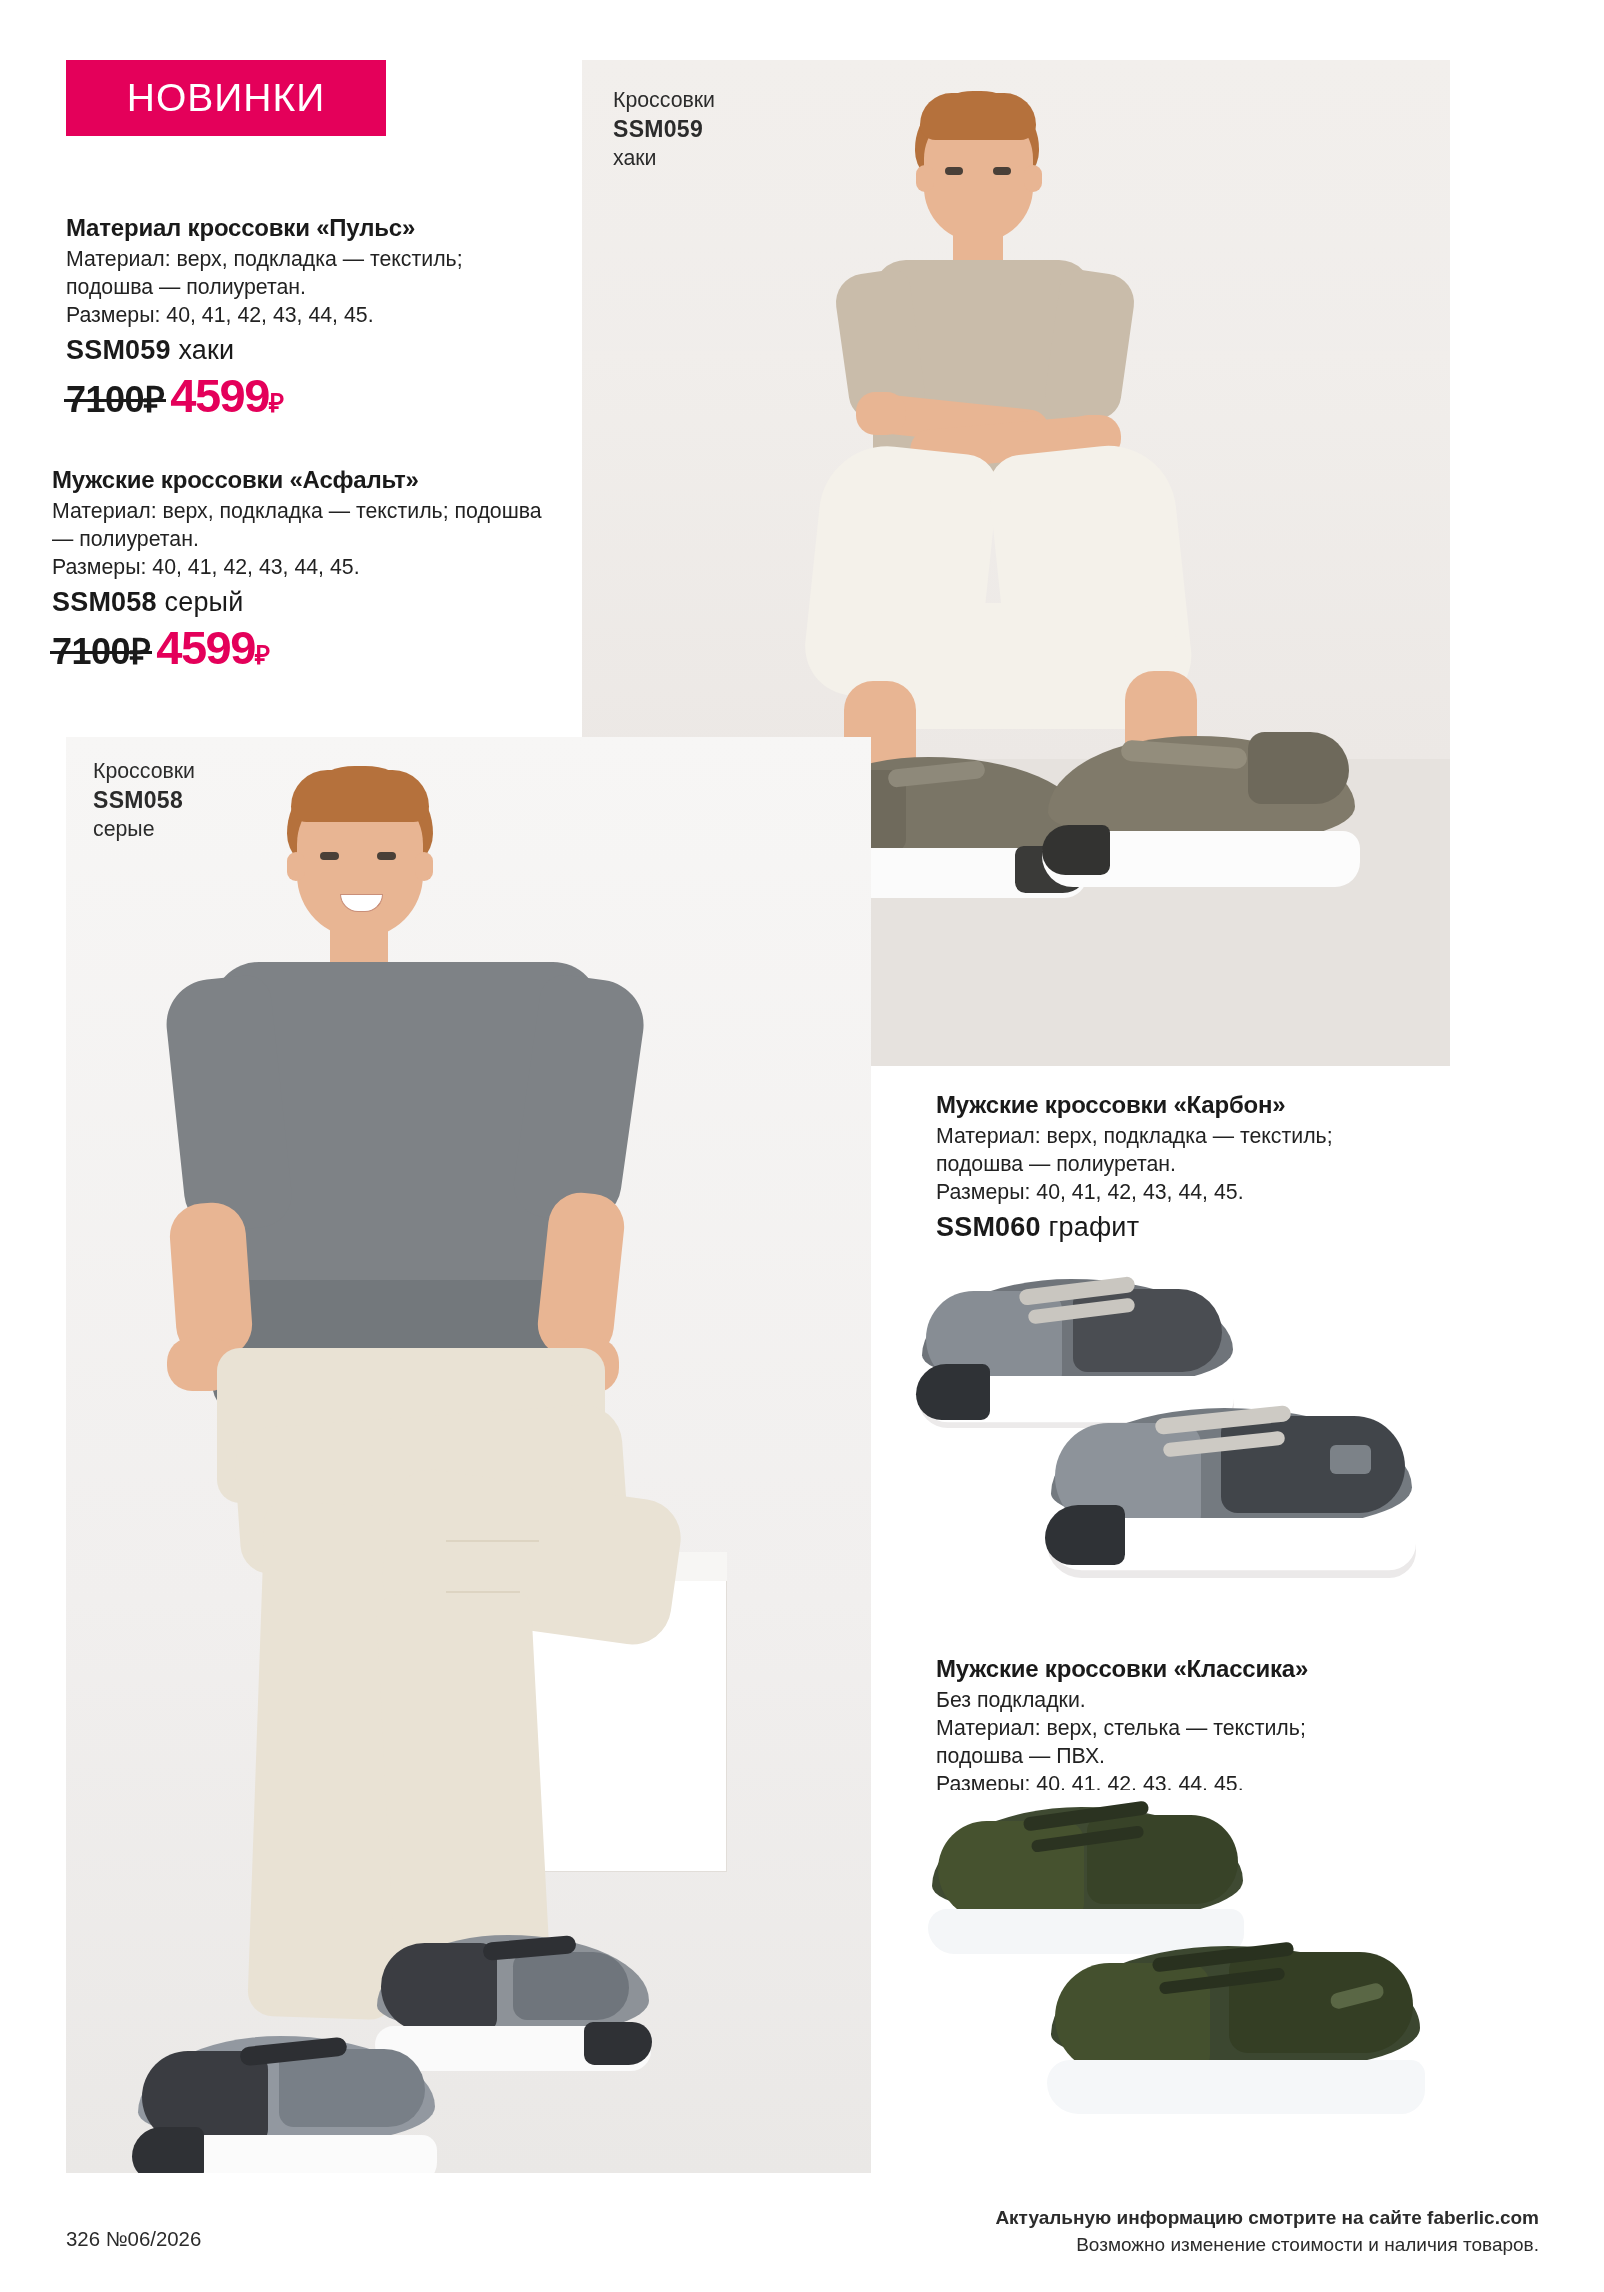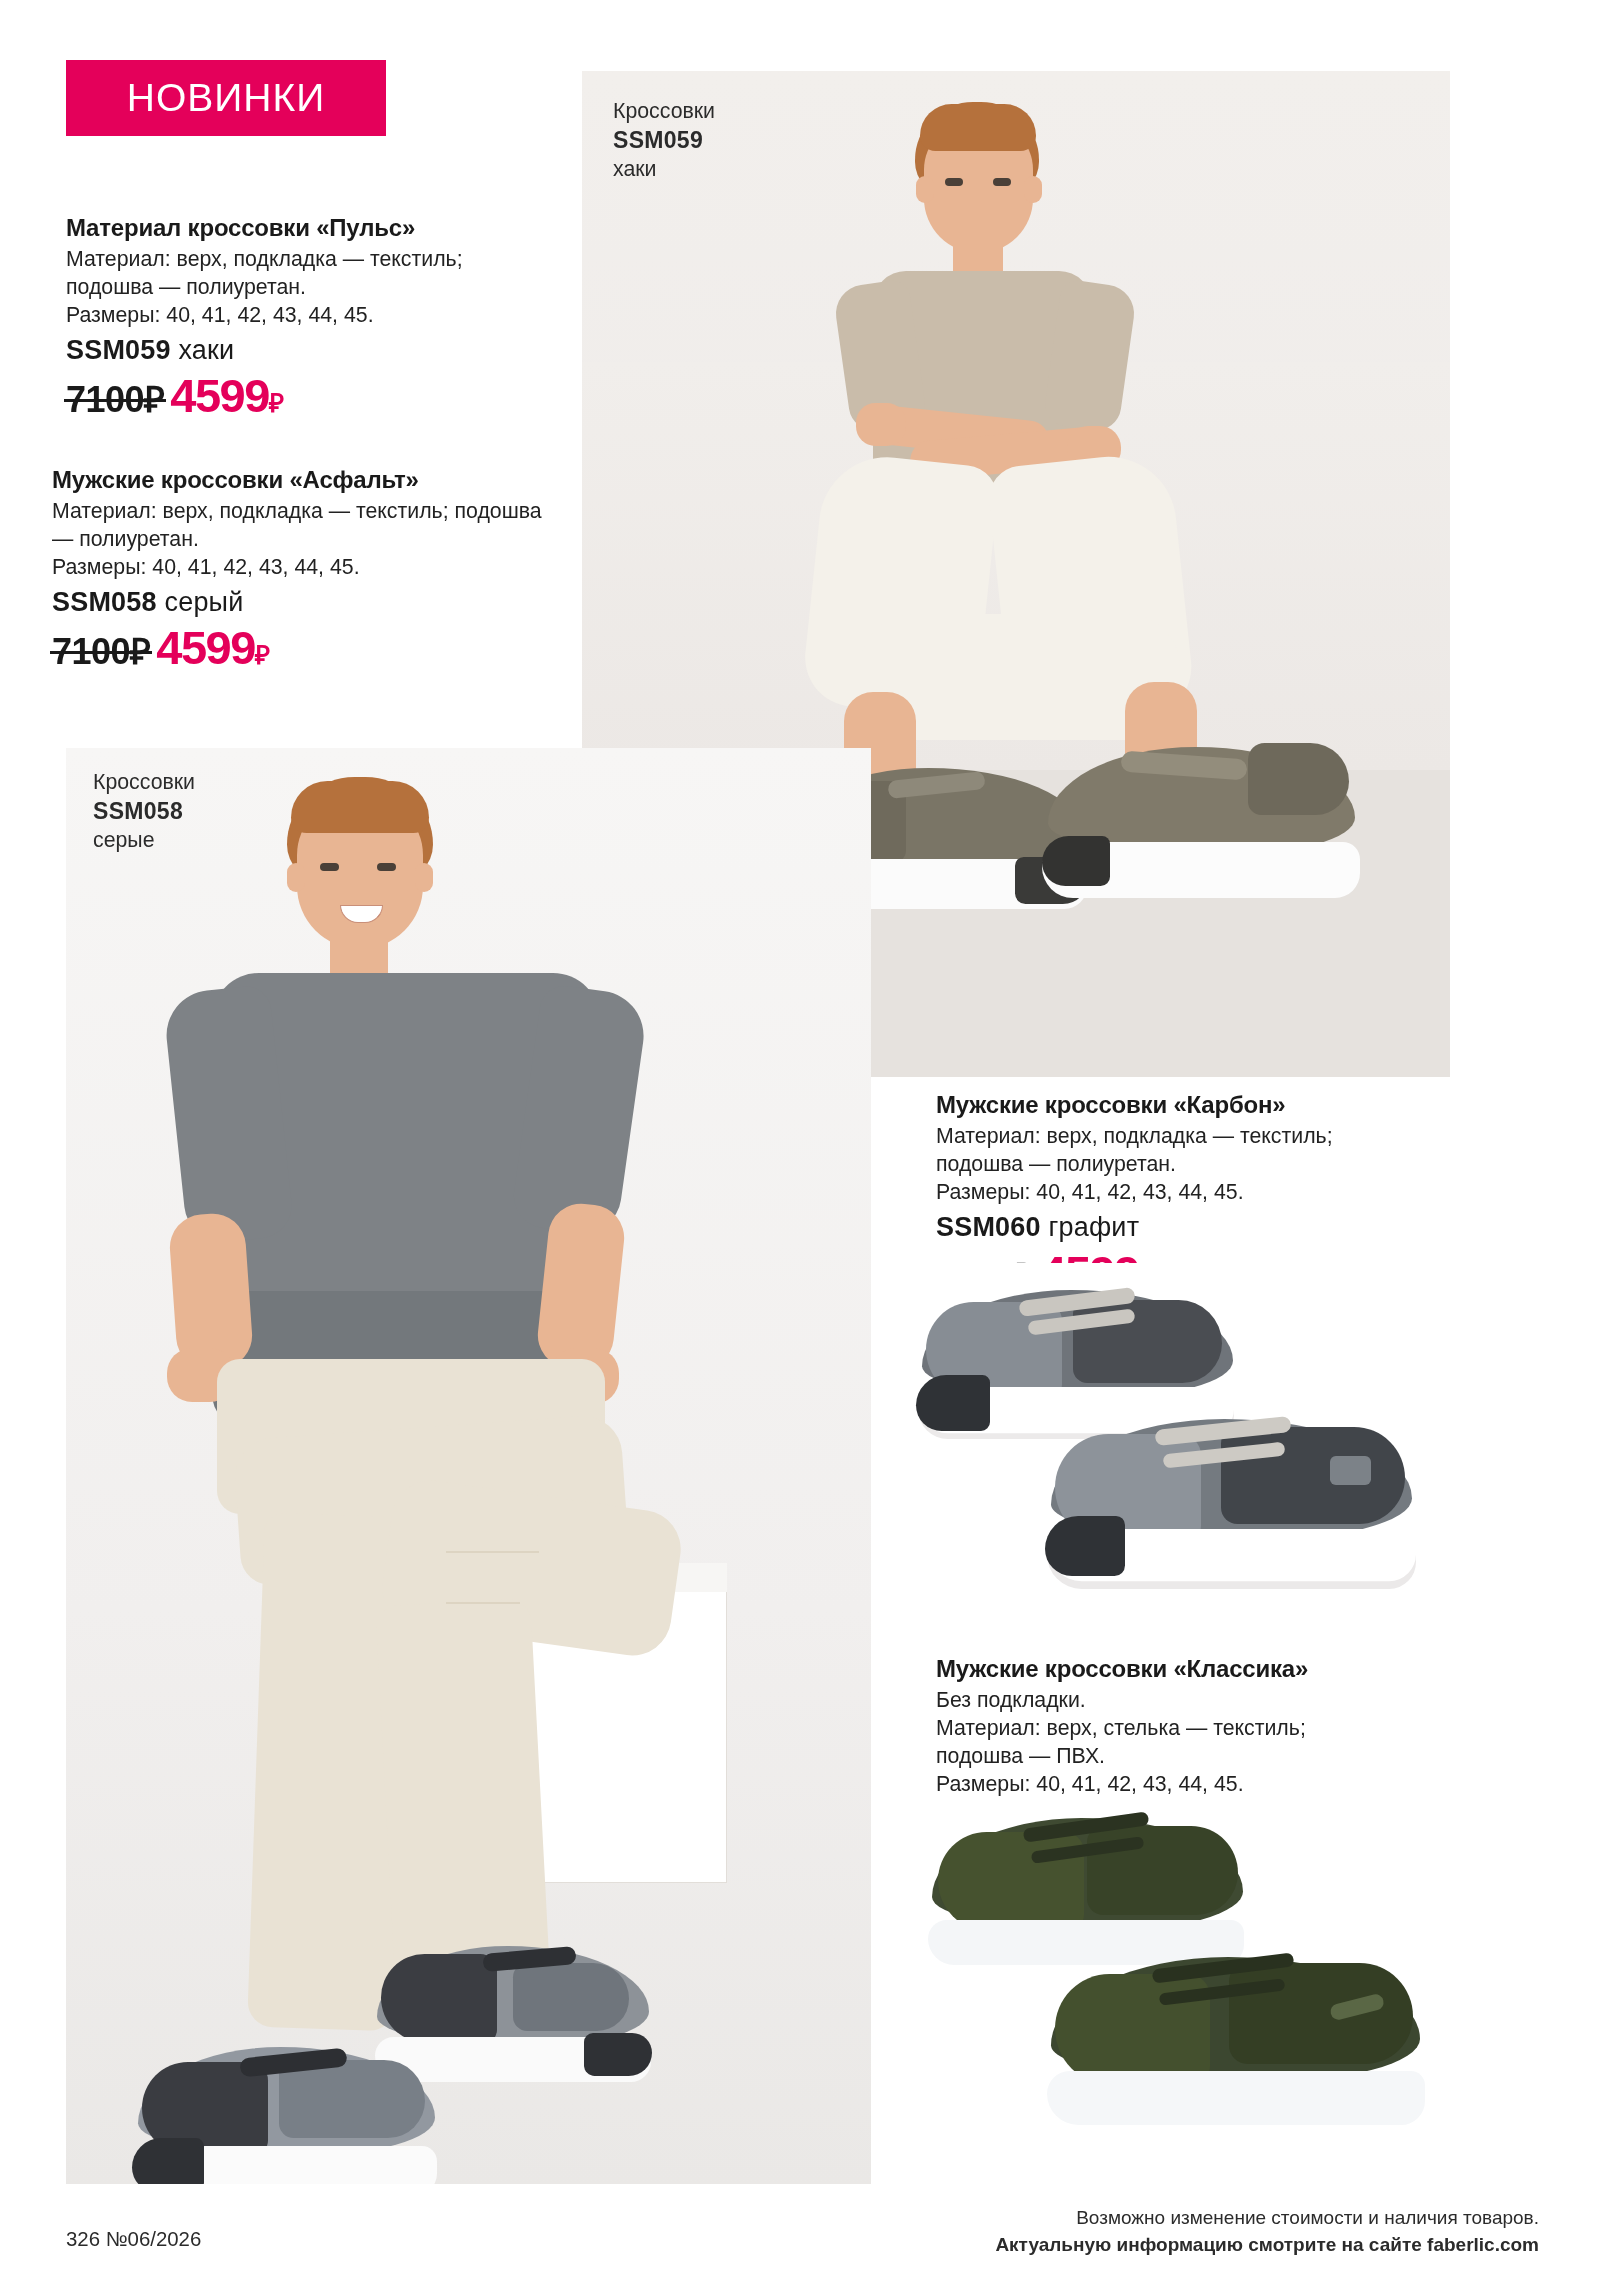--- a/index.html
+++ b/index.html
@@ -92,21 +92,20 @@
     font-size: 26px;
     font-weight: bold;
     letter-spacing: 0;
   }
 
   
   .photo {
     position: absolute;
     overflow: hidden;
     background: #f3f1ef;
-    margin-top: 11px;
   }
   .photo-caption {
     position: absolute;
     font-size: 21.3px;
     line-height: 1.3;
     color: #2b2b2b;
     z-index: 5;
   }
   .photo-caption .big { font-size: 23px; font-weight: bold; letter-spacing: 0.3px; }
 
@@ -422,20 +421,20 @@
       <div class="fig" style="left:291px; top:52px; width:54px; height:15.5px; background:#5a6745; border-radius:7.8px; transform:rotate(-14deg);"></div>
       <div class="fig" style="left:7.8px; top:124px; width:378px; height:54px; background:#f5f7f9; border-radius:31px 19.4px 33px 43px;"></div>
     </div>
   </div>
 
   <div class="footer-left">
     <span>326</span>
     <span>№06/2026</span>
   </div>
   <div class="footer-right">
-    <div>Возможно изменение стоимости и наличия товаров.</div>
     <div>
       <span class="bold">Актуальную информацию смотрите на сайте </span><span class="bold">faberlic.com</span>
     </div>
+    <div>Возможно изменение стоимости и наличия товаров.</div>
   </div>
 
 </div>
 
 
 </body></html>

